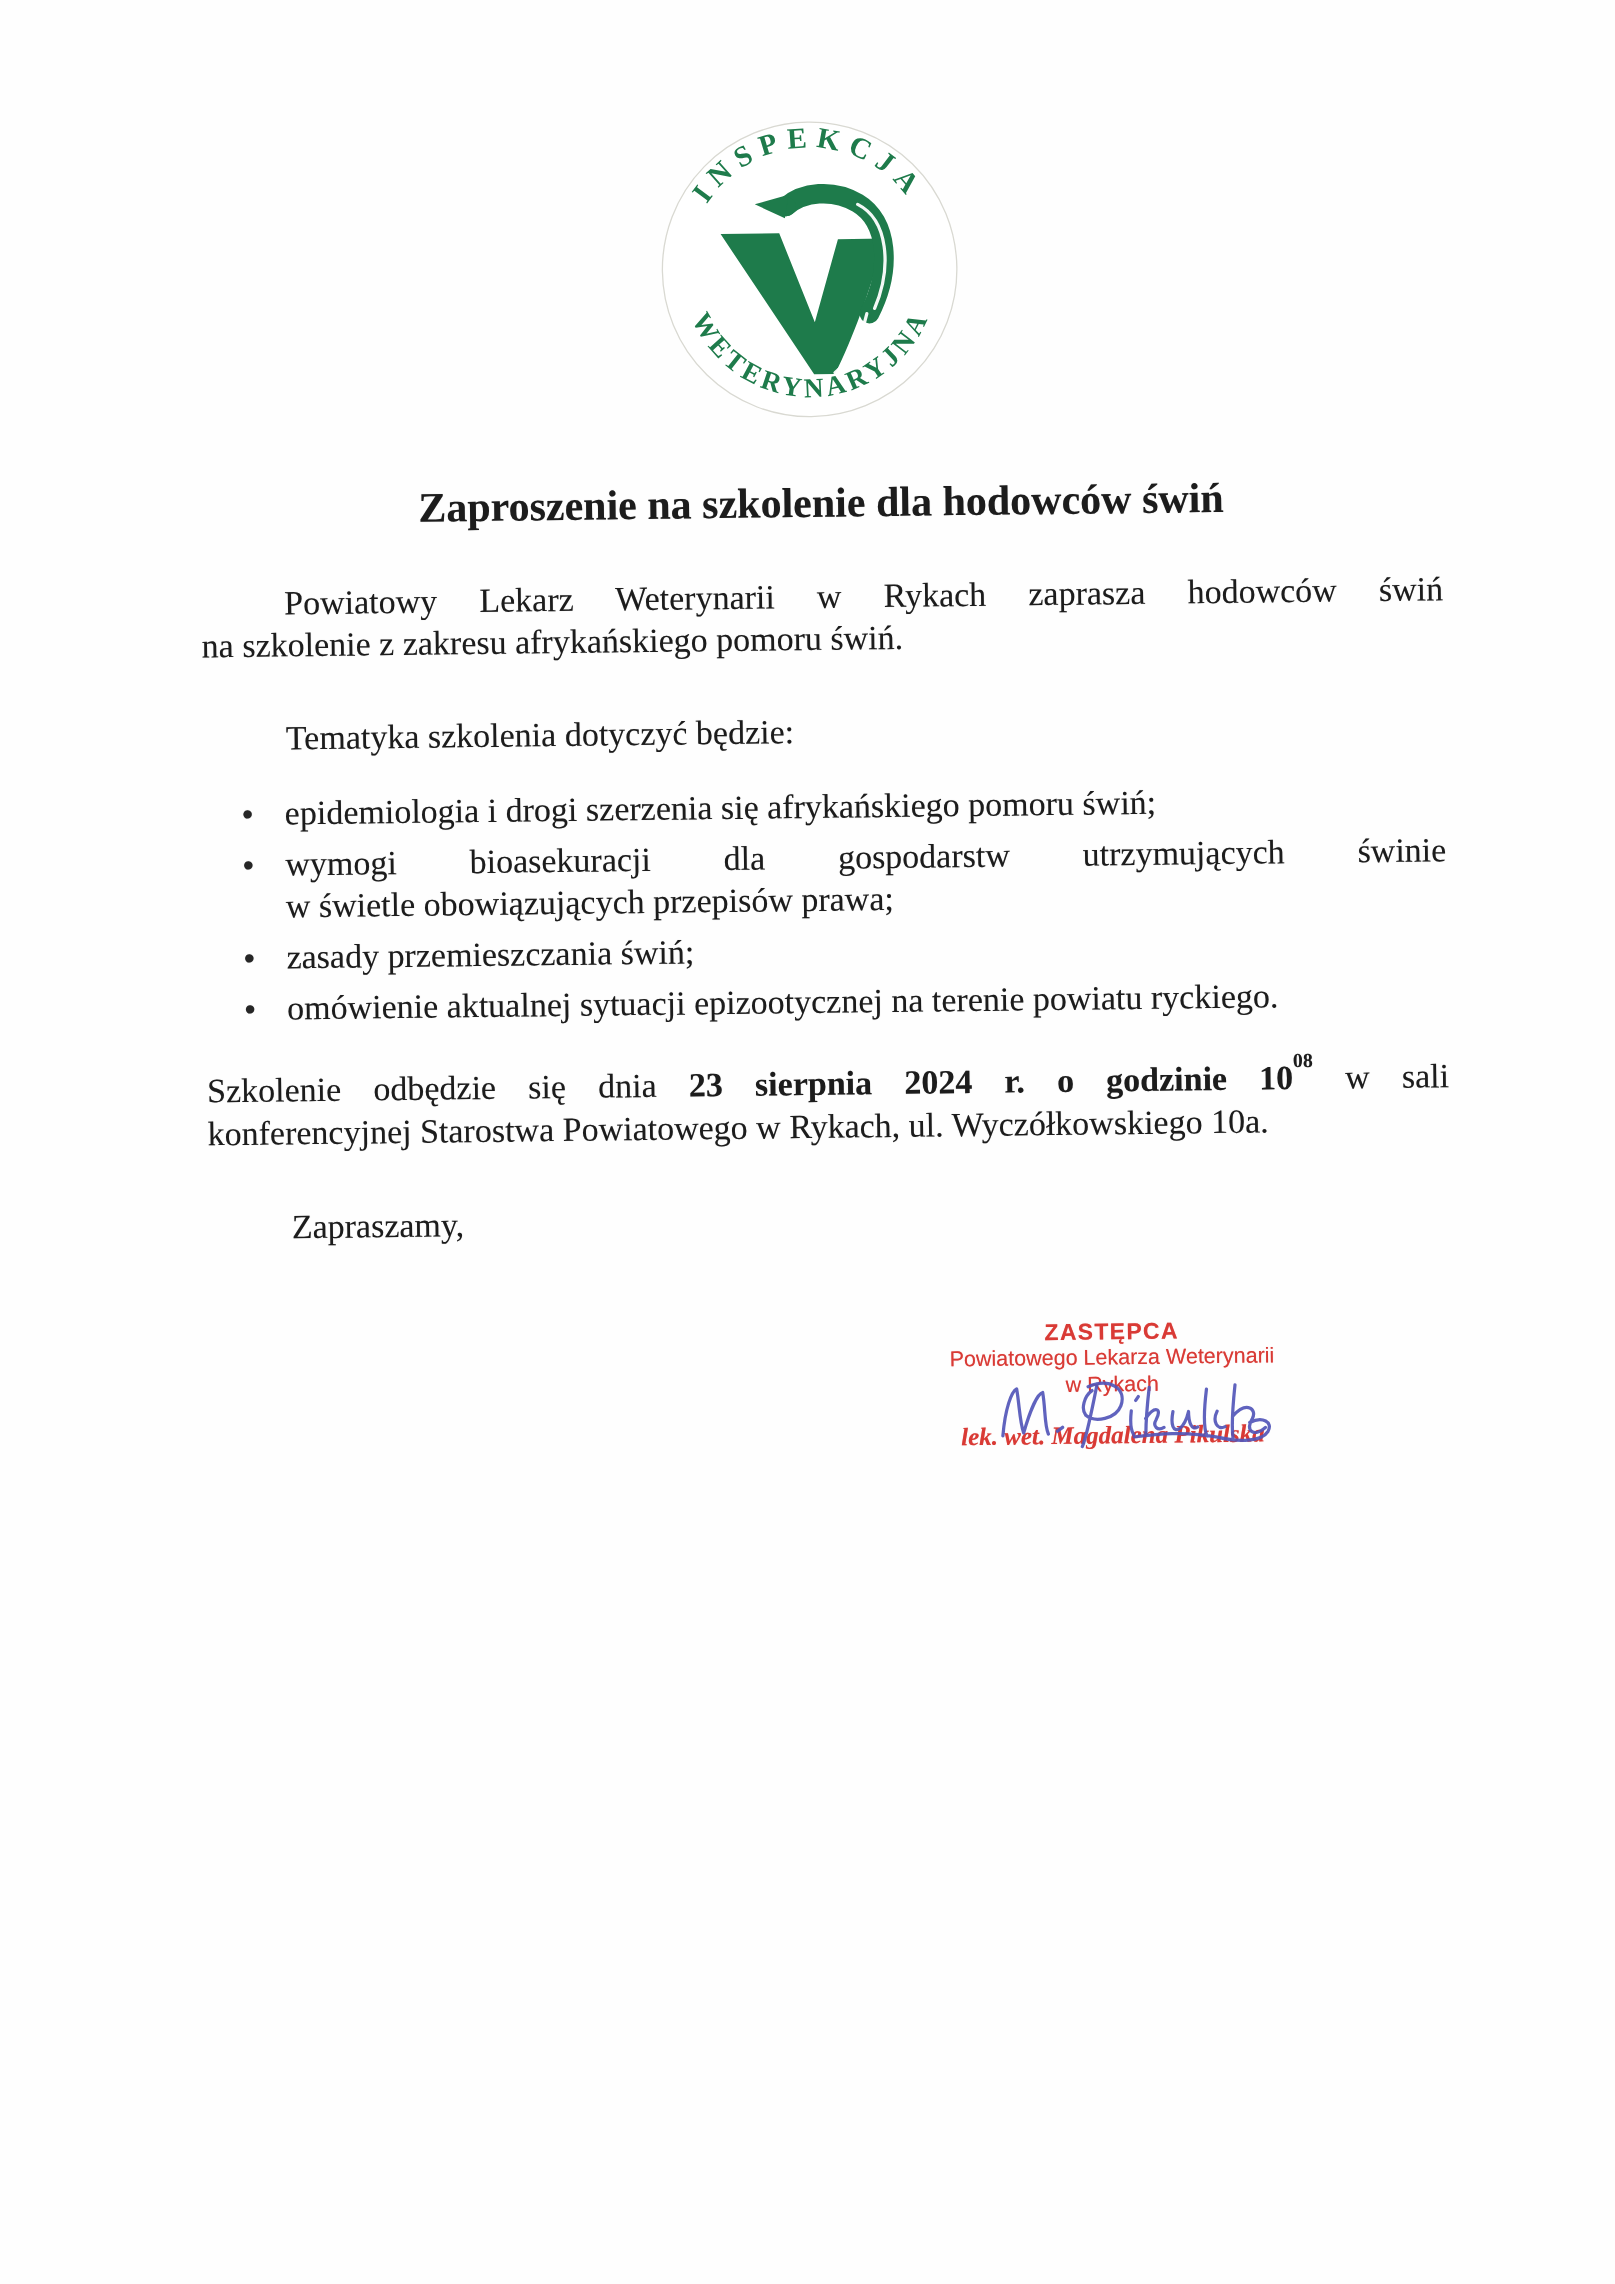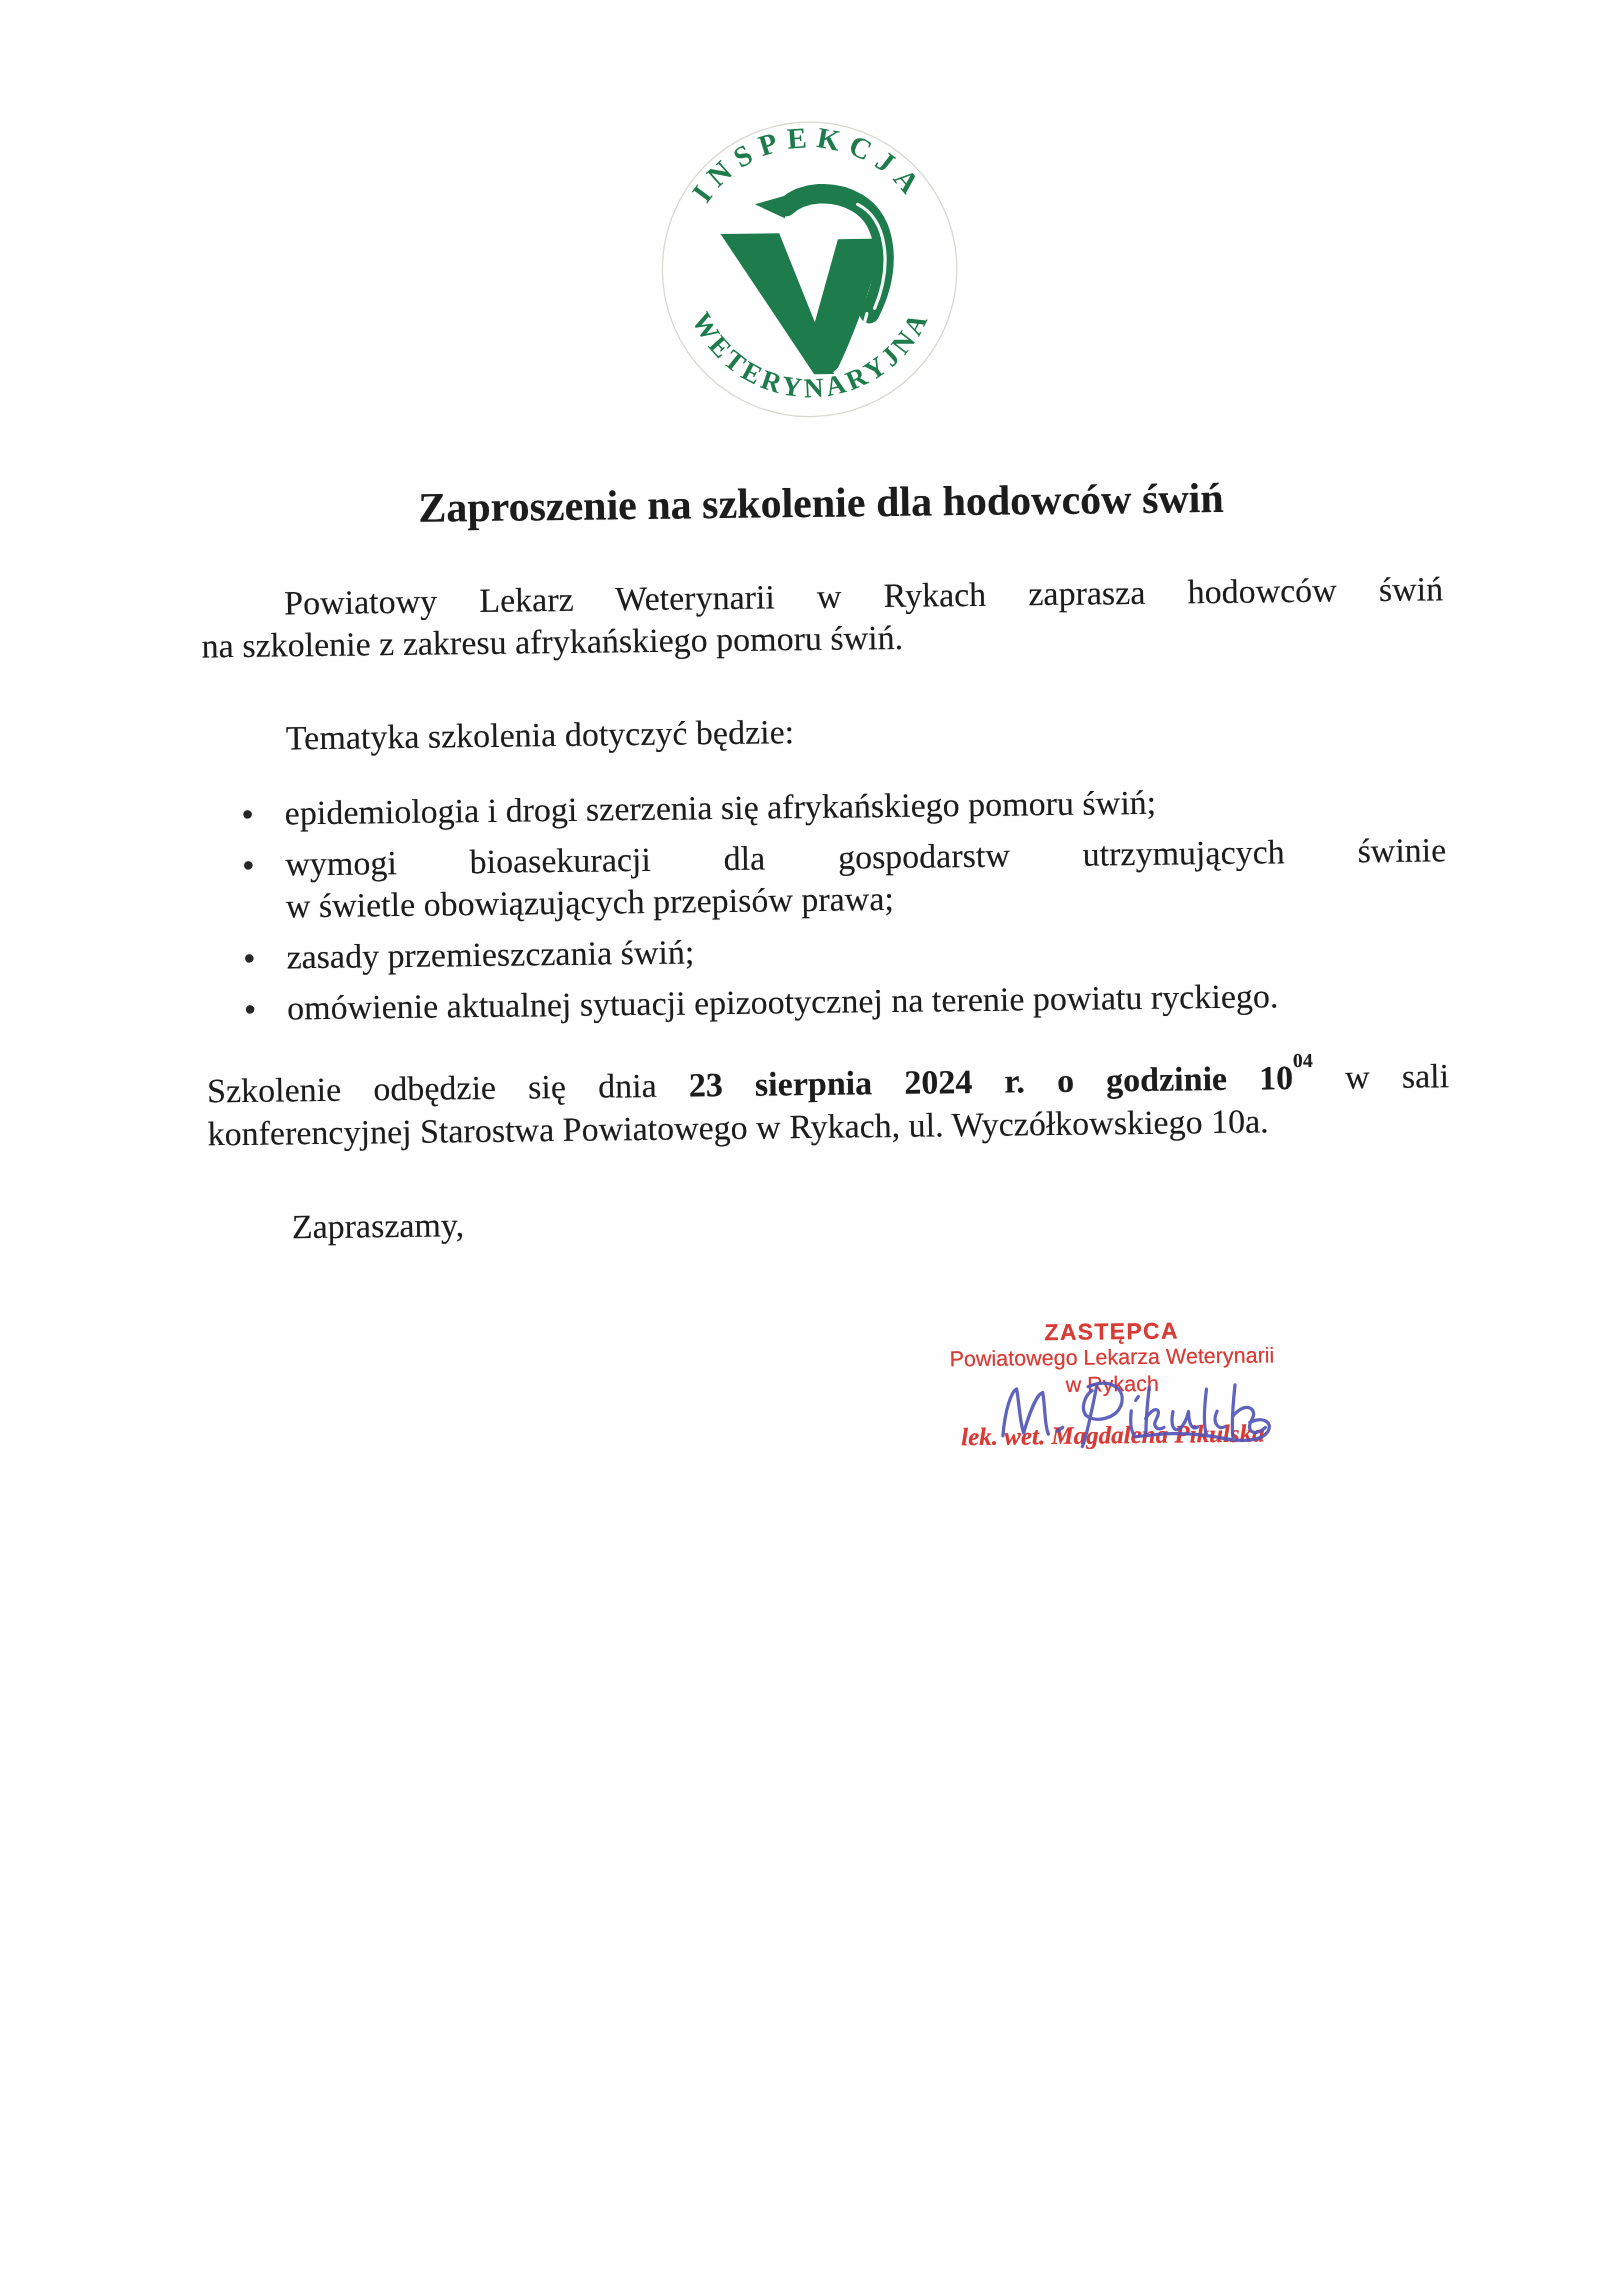--- a/index.html
+++ b/index.html
@@ -133,21 +133,21 @@
           <span class="marker">●</span>
           <span class="li-txt">zasady przemieszczania świń;</span>
         </li>
         <li>
           <span class="marker">●</span>
           <span class="li-txt">omówienie aktualnej sytuacji epizootycznej na terenie powiatu ryckiego.</span>
         </li>
       </ul>
 
       <p class="para sched">
-        <span class="line jlast"><span>Szkolenie odbędzie się dnia </span><span class="b">23 sierpnia 2024 r. o godzinie 10</span><sup class="b">04</sup><span> w sali</span></span>
+        <span class="line jlast"><span>Szkolenie odbędzie się dnia </span><span class="b">23 sierpnia 2024 r. o godzinie 10</span><sup class="b">08</sup><span> w sali</span></span>
         <span class="line">konferencyjnej Starostwa Powiatowego w Rykach, ul. Wyczółkowskiego 10a.</span>
       </p>
 
       <p class="para closing indent">Zapraszamy,</p>
     </div>
 
     <div class="stamp">
       <div class="s-role">ZASTĘPCA</div>
       <div class="s-off">Powiatowego Lekarza Weterynarii</div>
       <div class="s-off">w Rykach</div>

